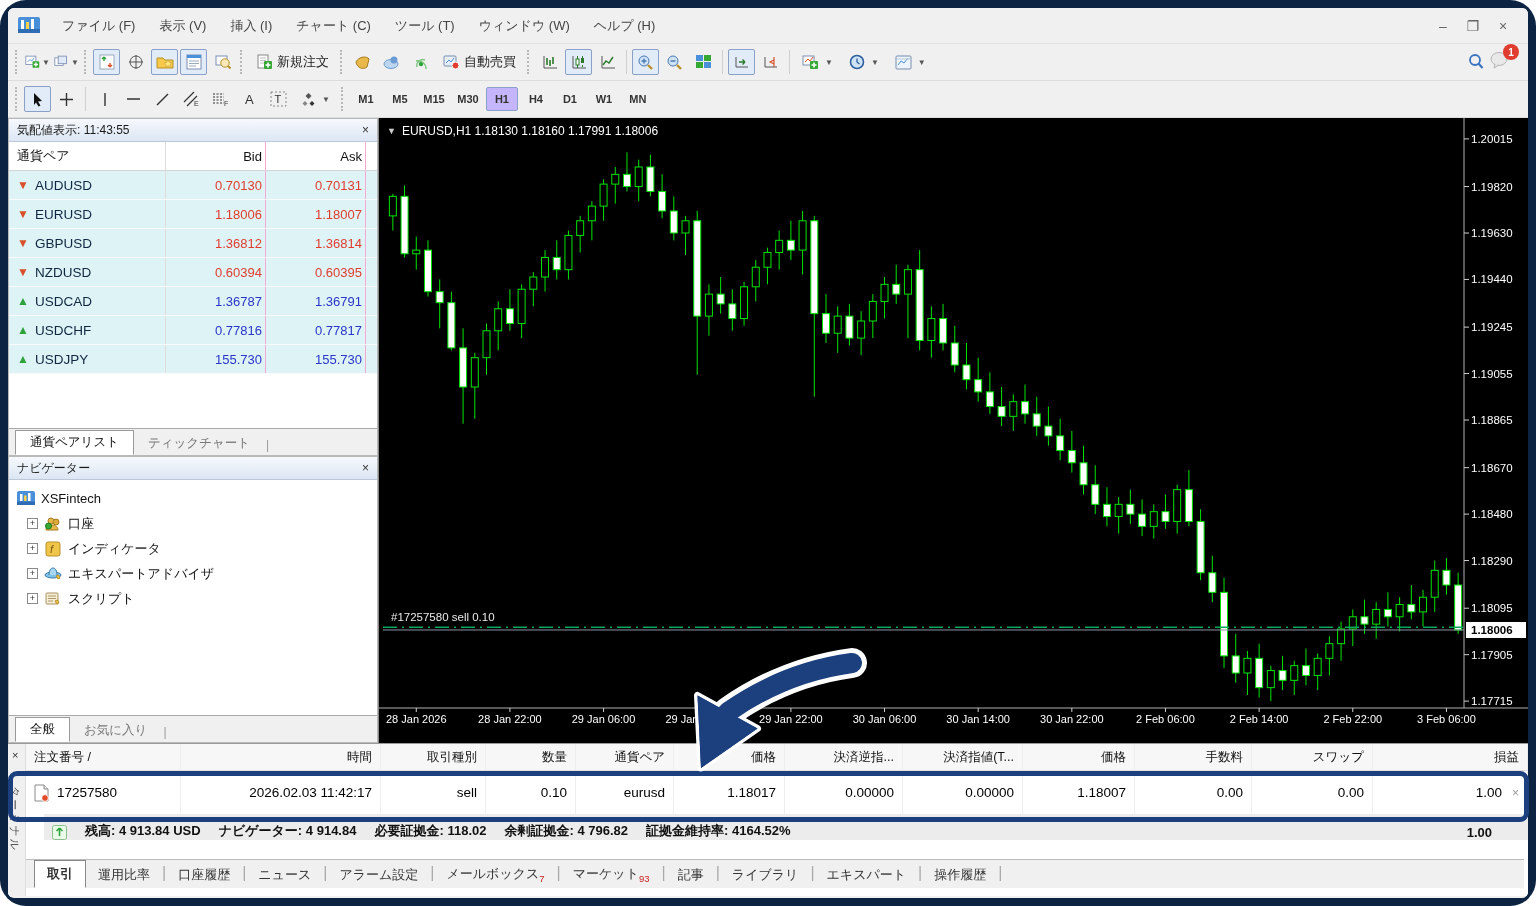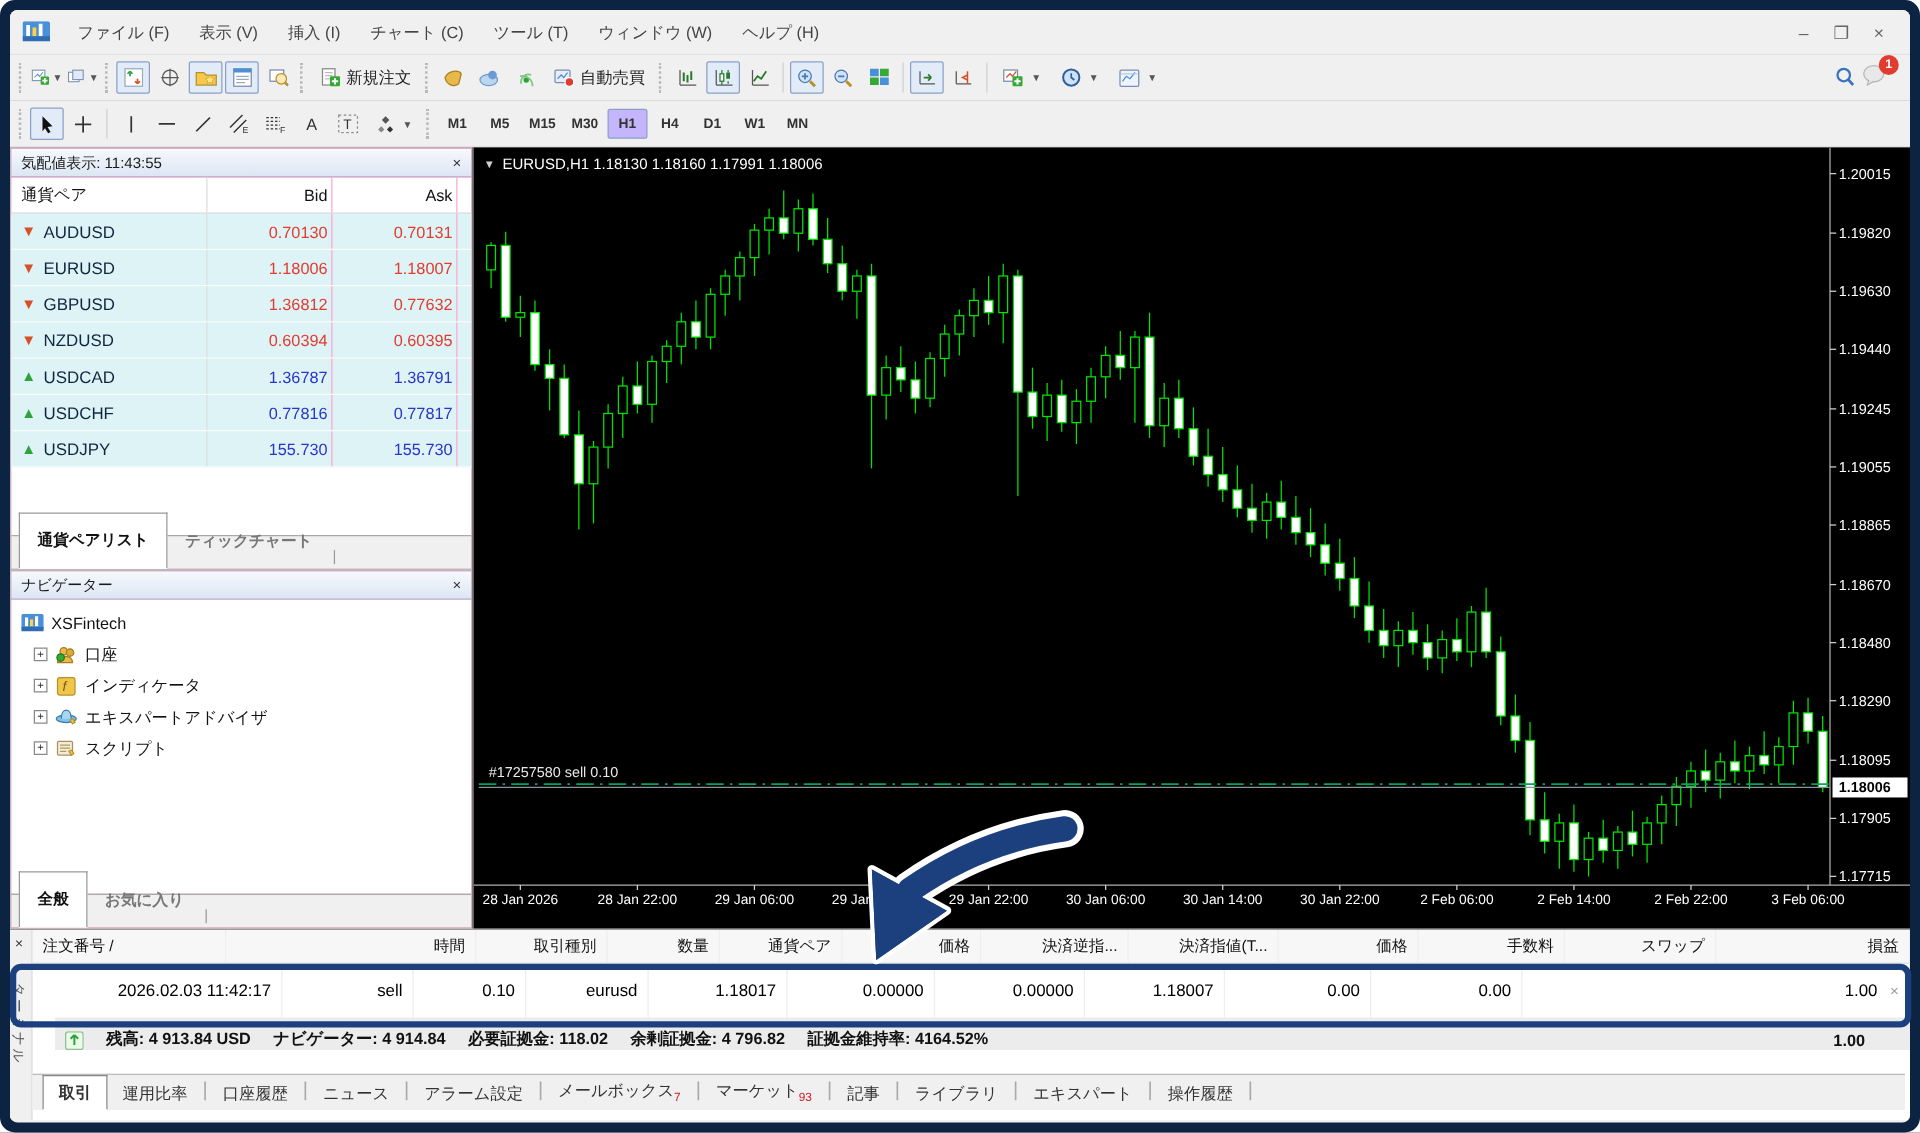--- a/index.html
+++ b/index.html
@@ -1,18 +1,18 @@
 <!DOCTYPE html>
 <html><head>
 <meta charset="utf-8">
 <style>
   * { margin:0; padding:0; box-sizing:border-box; }
   html,body { width:1536px; height:906px; background:#fff; overflow:hidden;
     font-family:"Liberation Sans", sans-serif; }
-  .frame { position:absolute; inset:0; background:#0d2342; border-radius:12px; padding:8px; }
+  .frame { position:absolute; inset:0; background:#0d2342; border-radius:26px; padding:8px; }
   .win { position:relative; width:1520px; height:890px; background:#f0f0f0; border-radius:6px; overflow:hidden; }
 
   
   .menubar { height:36px; display:flex; align-items:center; padding:0 10px; background:#f0f0f0; border-bottom:1px solid #e2e2e2; }
   .appicon { width:22px; height:18px; margin-right:10px; }
   .menu-item { font-size:13px; color:#444; padding:4px 12px; cursor:default; }
   .menubar .sp { flex:1; }
   .winbtn { font-size:14px; color:#666; width:30px; text-align:center; }
 
   
@@ -46,21 +46,21 @@
   .mwc2, .mwc3 { width:100px; text-align:center; padding-right:3px; border-right:1px solid #f9a8d4; height:100%; display:flex; align-items:center; justify-content:flex-end; }
   .mwrow { background:#ddf3f6; border-bottom:1px solid #fafafa; }
   .mwrow .sym { color:#0f2740; font-size:13.5px; }
   .mwrow.down .mwc2, .mwrow.down .mwc3 { color:#e23b30; }
   .mwrow.up .mwc2, .mwrow.up .mwc3 { color:#2b35c8; }
   .arr { font-size:12px; }
   .down .arr { color:#d8502a; } .up .arr { color:#2fa33b; }
 
   
   .ptabs { height:27px; display:flex; align-items:flex-end; padding-left:6px; background:#f0f0f0; border-top:1px solid #aaa; }
-  .ptab { font-size:12.5px; padding:13px 14px; color:#777;font-weight:bold; }
+  .ptab { font-size:12.5px; padding:3px 14px; color:#777; }
   .ptab.active { background:#fff; border:1px solid #999; border-bottom-color:#fff; color:#111; }
   .tabsep { color:#999; font-size:12px; padding:3px 2px; }
 
   
   .nav { flex:1; display:flex; flex-direction:column; }
   .tree { flex:1; background:#fff; padding:6px 4px; font-size:13px; color:#111; }
   .titem { display:flex; align-items:center; gap:6px; height:25px; }
   .titem .exp { width:11px; height:11px; border:1px solid #8a8a8a; background:#fff; font-size:9px; line-height:9px; text-align:center; color:#333; margin-left:14px; }
   .ticon { width:18px; height:16px; display:inline-block; }
 
@@ -410,21 +410,21 @@
                 </span>
                 <span class="mwc2">1.18006</span>
                 <span class="mwc3">1.18007</span>
               </div>
           <div class="mwrow down">
                 <span class="mwc1">
                   <span class="arr">▼</span>
                   <span class="sym">GBPUSD</span>
                 </span>
                 <span class="mwc2">1.36812</span>
-                <span class="mwc3">0.77632</span>
+                <span class="mwc3">1.36814</span>
               </div>
           <div class="mwrow down">
                 <span class="mwc1">
                   <span class="arr">▼</span>
                   <span class="sym">NZDUSD</span>
                 </span>
                 <span class="mwc2">0.60394</span>
                 <span class="mwc3">0.60395</span>
               </div>
           <div class="mwrow up">
@@ -786,20 +786,28 @@
         <span class="tc c4">通貨ペア</span>
         <span class="tc c5">価格</span>
         <span class="tc c6">決済逆指...</span>
         <span class="tc c7">決済指値(T...</span>
         <span class="tc c8">価格</span>
         <span class="tc c9">手数料</span>
         <span class="tc c10">スワップ</span>
         <span class="tc c11">損益</span>
       </div>
       <div class="trow">
+        <span class="tc l c0">
+              <svg class="docicon" viewBox="0 0 15 18">
+                <path d="M1 1h9l4 4v12H1z" fill="#fff" stroke="#8a8a8a"></path>
+                <path d="M10 1v4h4" fill="#e8e8e8" stroke="#8a8a8a"></path>
+                <circle cx="11" cy="14" r="3.4" fill="#e04a26" stroke="#fff"></circle>
+              </svg>
+              <span>17257580</span>
+            </span>
         <span class="tc c1">2026.02.03 11:42:17</span>
         <span class="tc c2">sell</span>
         <span class="tc c3">0.10</span>
         <span class="tc c4">eurusd</span>
         <span class="tc c5">1.18017</span>
         <span class="tc c6">0.00000</span>
         <span class="tc c7">0.00000</span>
         <span class="tc c8">1.18007</span>
         <span class="tc c9">0.00</span>
         <span class="tc c10">0.00</span>

